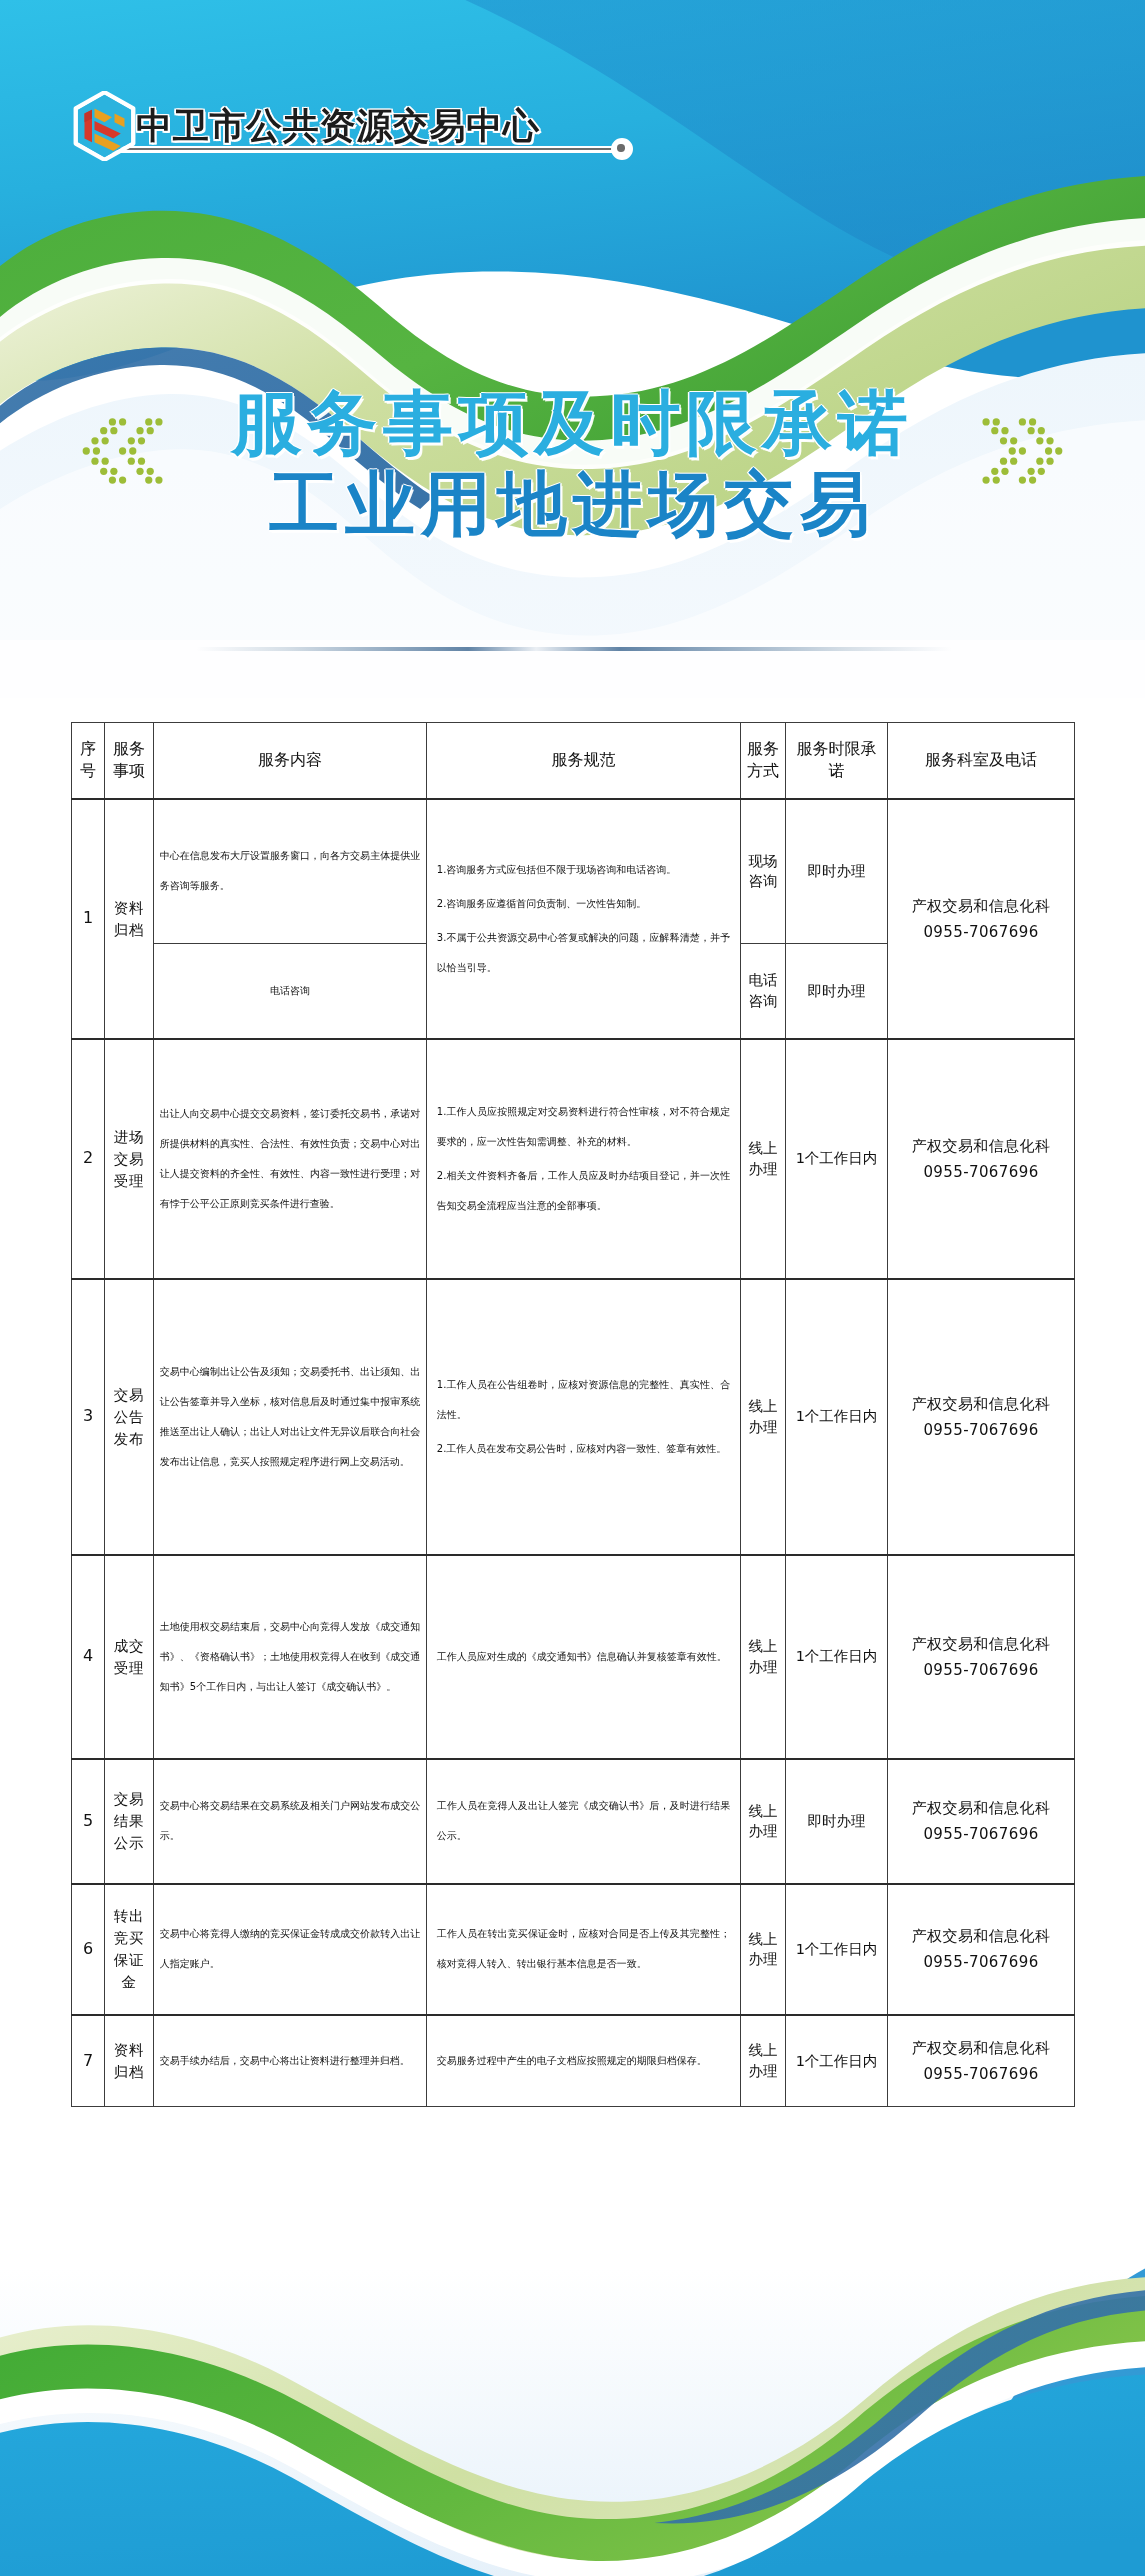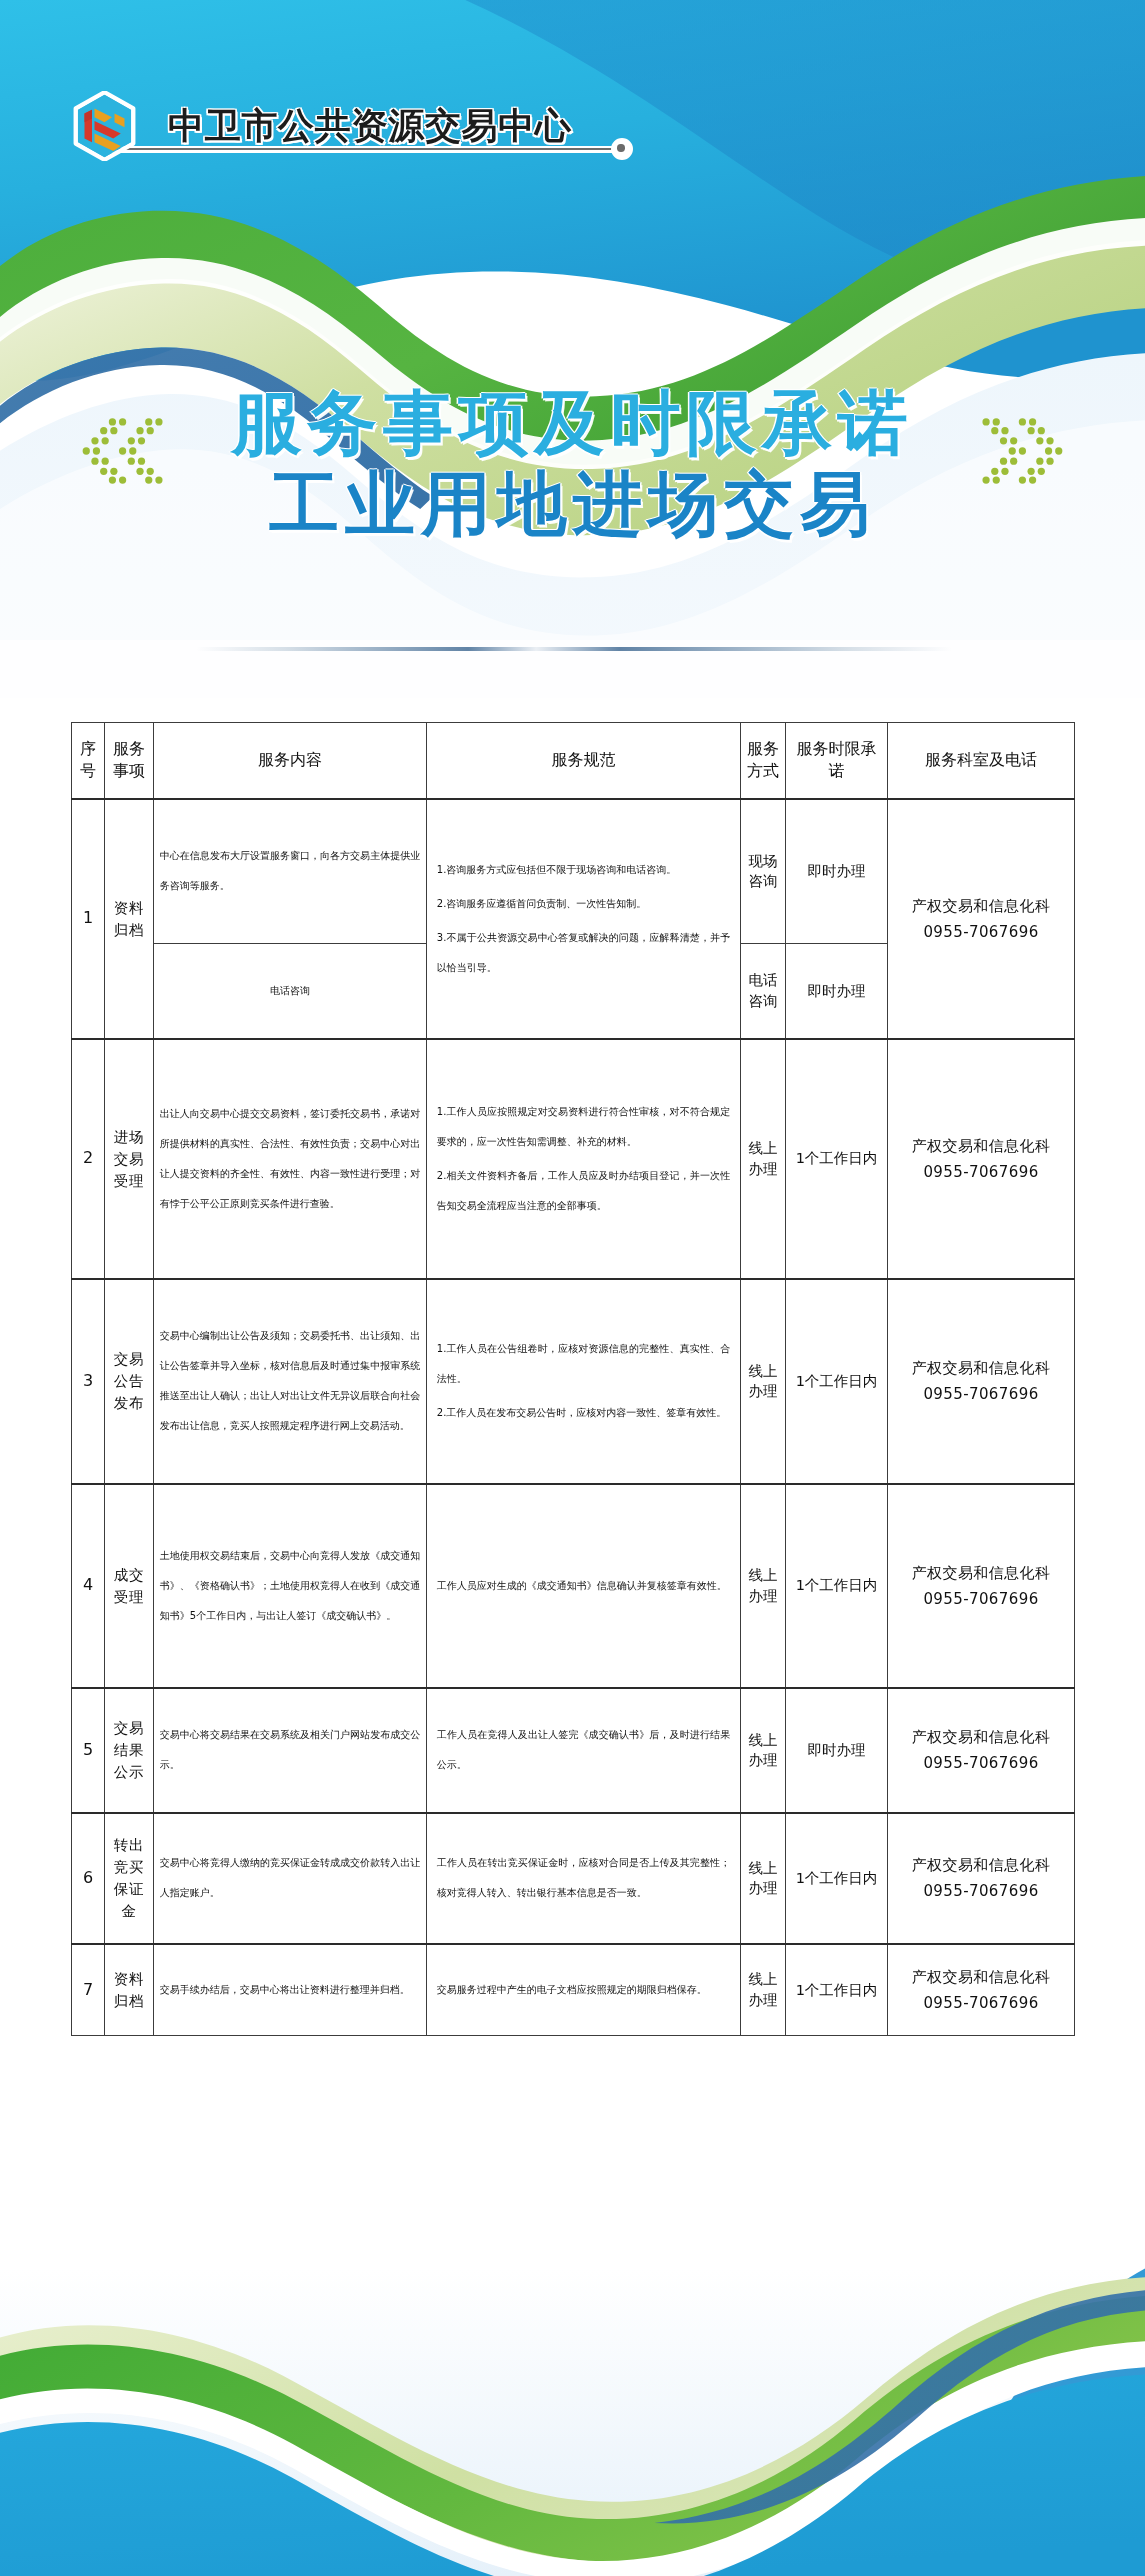--- a/index.html
+++ b/index.html
@@ -30,21 +30,21 @@
     display: block;
   }
 
   
   .brand {
     position: absolute;
     left: 73px;
     top: 91px;
     display: flex;
     align-items: center;
-    gap: 32px;
+    gap: 0;
     z-index: 30;
   }
   .brand-logo {
     width: 63px;
     height: 70px;
     flex: 0 0 auto;
     display: block;
   }
   .brand-text {
     font-family: "DejaVu Sans", "Liberation Sans", sans-serif;
@@ -560,21 +560,21 @@
           <td class="time">1个工作日内</td>
           <td class="dept">
             <span>产权交易和信息化科</span>
             <span class="tel">0955-7067696</span>
           </td>
         </tr>
 
         <tr class="rowsep">
           <td class="no">3</td>
           <td class="item">交易公告发布</td>
-          <td class="cont" style="height:205px;">交易中心编制出让公告及须知；交易委托书、出让须知、出让公告签章并导入坐标，核对信息后及时通过集中报审系统推送至出让人确认；出让人对出让文件无异议后联合向社会发布出让信息，竞买人按照规定程序进行网上交易活动。</td>
+          <td class="cont" style="height:276px;">交易中心编制出让公告及须知；交易委托书、出让须知、出让公告签章并导入坐标，核对信息后及时通过集中报审系统推送至出让人确认；出让人对出让文件无异议后联合向社会发布出让信息，竞买人按照规定程序进行网上交易活动。</td>
           <td class="norm">
             <div class="p">1.工作人员在公告组卷时，应核对资源信息的完整性、真实性、合法性。</div>
             <div class="p">2.工作人员在发布交易公告时，应核对内容一致性、签章有效性。</div>
           </td>
           <td class="mode">线上办理</td>
           <td class="time">1个工作日内</td>
           <td class="dept">
             <span>产权交易和信息化科</span>
             <span class="tel">0955-7067696</span>
           </td>

